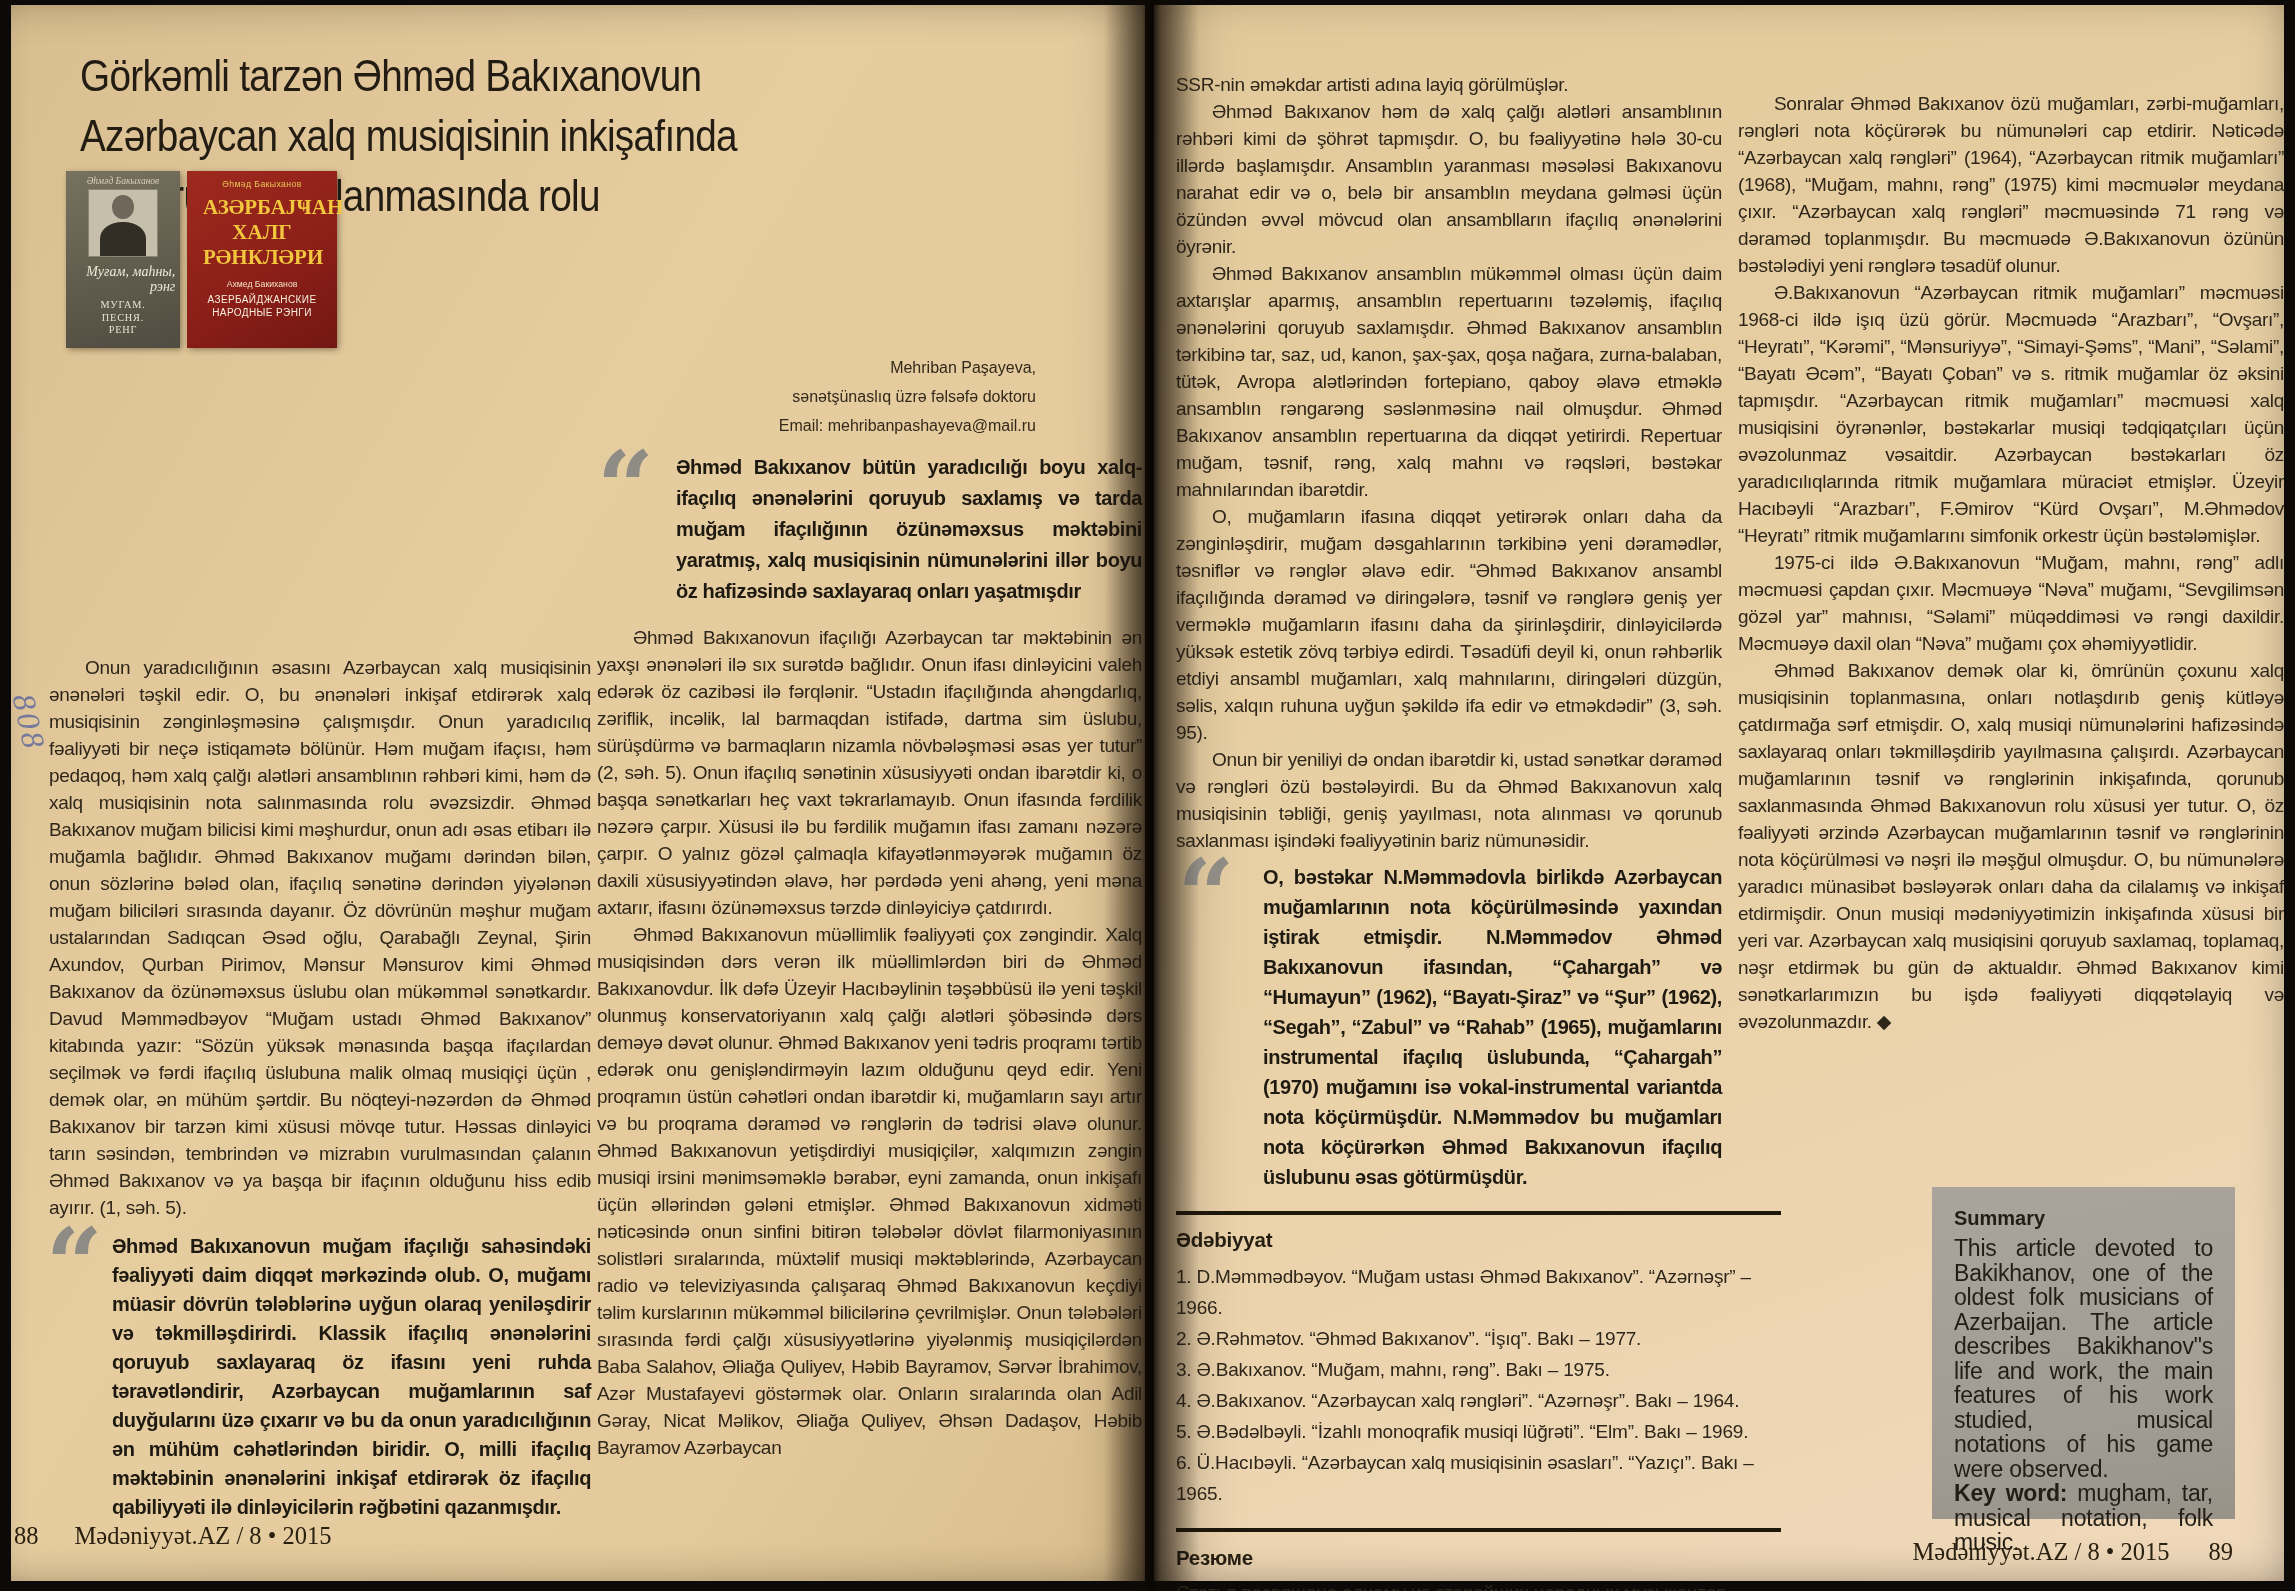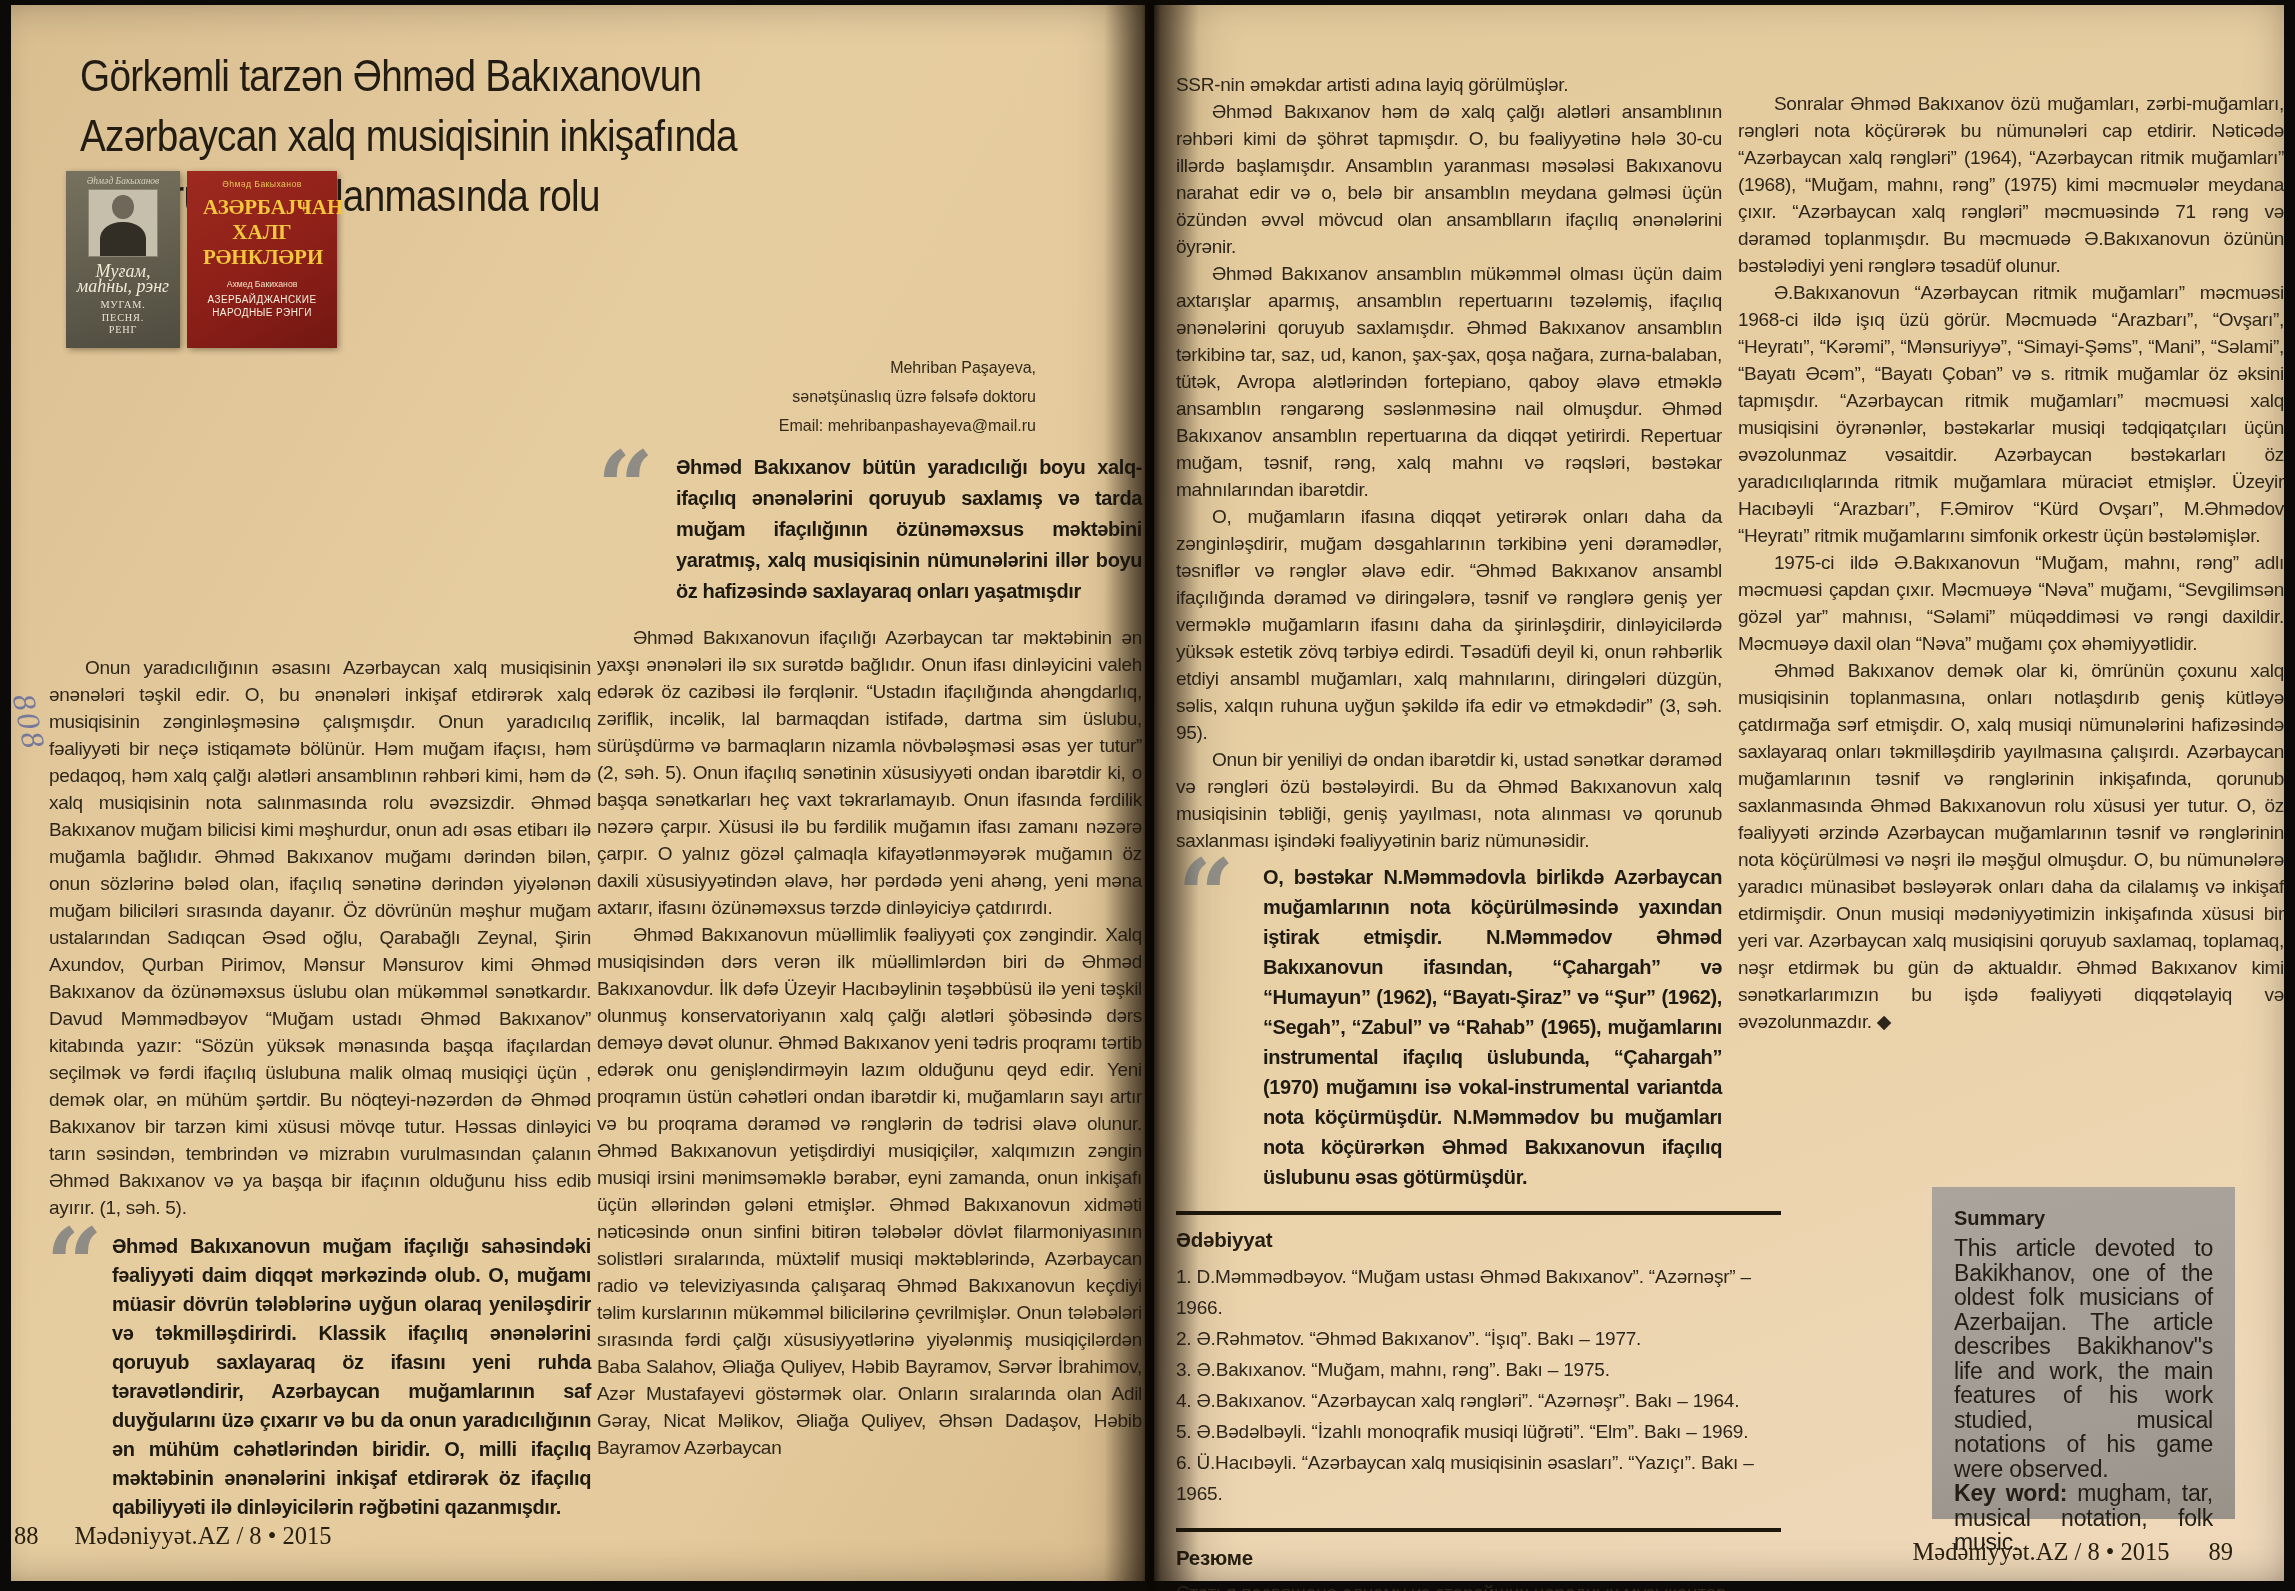--- a/index.html
+++ b/index.html
@@ -17,21 +17,21 @@
 
   .article-title{position:absolute;left:69px;top:41px;width:939px;color:#221c13;
     font-size:44px;line-height:60px;letter-spacing:-0.8px;transform:scaleX(.88);transform-origin:0 0;}
   .covers{position:absolute;left:55px;top:166px;display:flex;gap:7px;}
   .cover{height:177px;box-shadow:1.6px 2.4px 6.3px rgba(30,18,5,.45);display:flex;flex-direction:column;align-items:center;}
   .cover1{width:114px;background:linear-gradient(165deg,#77725f 0%,#5f5b4c 60%,#4f4c40 100%);padding:5.5px 4.7px;box-sizing:border-box;}
   .cover1 .small-script{font-family:"Liberation Serif","DejaVu Serif",serif;font-style:italic;font-size:9.5px;color:#d8d1bb;}
   .photo{width:68px;height:66px;margin-top:3.2px;position:relative;background:#c6bfab;overflow:hidden;border:1.6px solid #8b8573;}
   .photo::before{content:"";position:absolute;top:7%;left:34%;width:32%;height:37%;background:#6e675a;border-radius:50%;}
   .photo::after{content:"";position:absolute;bottom:0;left:16%;width:68%;height:52%;background:#322e26;border-radius:48% 48% 0 0;}
-  .cover1 .script-title{font-family:"Liberation Serif","DejaVu Serif",serif;font-style:italic;font-size:18px;color:#efe9d6;margin-top:6.3px;text-align:center;line-height:15px;}
+  .cover1 .script-title{font-family:"Liberation Serif","DejaVu Serif",serif;font-style:italic;font-size:14px;color:#efe9d6;margin-top:6.3px;text-align:right;line-height:15px;}
   .cover1 .caption{margin-top:5.5px;text-align:center;font-family:"Liberation Serif","DejaVu Serif",serif;font-size:10.3px;letter-spacing:0.8px;color:#e9e3d0;line-height:12.6px;}
   .cover2{width:150px;background:linear-gradient(150deg,#9e2a1f 0%,#8c1f18 55%,#731712 100%);padding:8px 8px;box-sizing:border-box;}
   .cover2 .top-author{font-size:8.7px;color:#e9c757;letter-spacing:0.4px;}
   .cover2 .big-title{margin-top:6.3px;text-align:center;font-family:"Liberation Serif","DejaVu Serif",serif;font-weight:700;
     font-size:21px;line-height:25px;color:#f2c73e;width:118px;}
   .cover2 .mid-author{margin-top:9.5px;font-size:8.7px;color:#f3e3c4;}
   .cover2 .caption2{margin-top:4.7px;text-align:center;font-size:10px;line-height:12.6px;color:#f6efdd;letter-spacing:0.4px;width:126px;}
 
   .author-block{position:absolute;right:109px;top:348px;width:489px;text-align:right;color:#33291b;
     font-size:16px;line-height:29px;}

